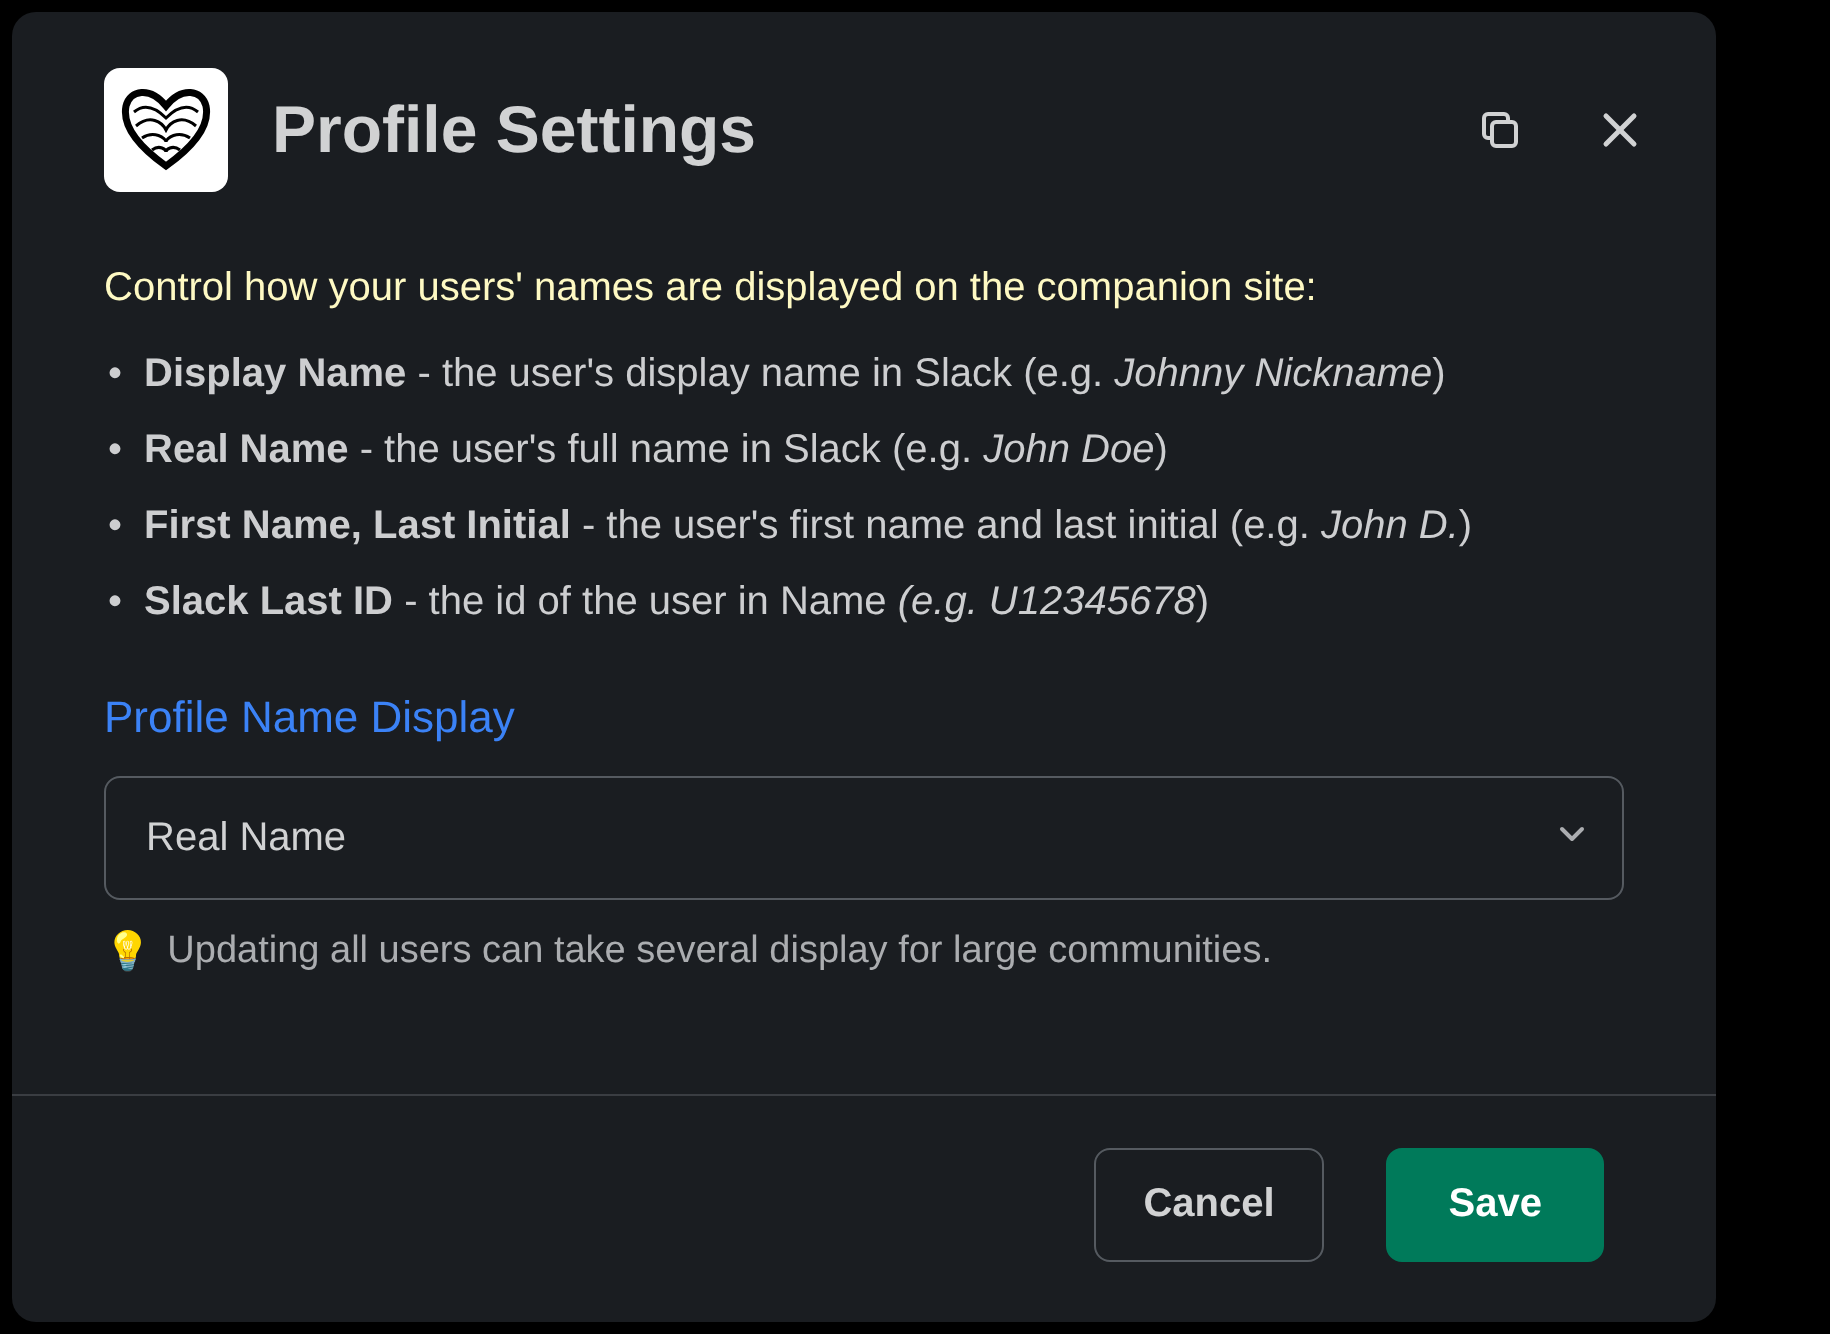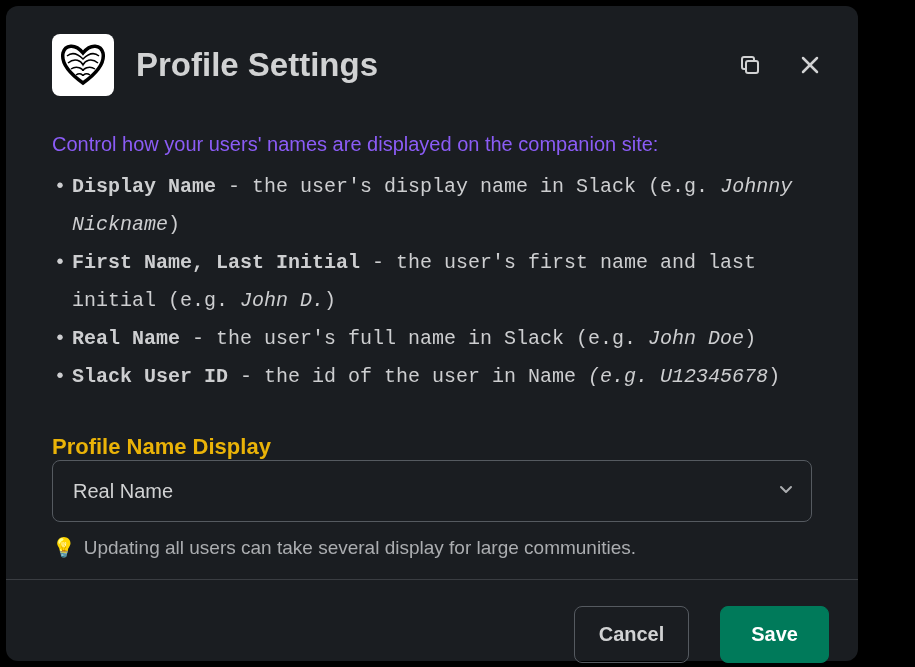--- a/index.html
+++ b/index.html
@@ -66,28 +66,27 @@
       border-radius: 6px;
     }
     .content {
       padding: 12px 46px 20px 46px;
       flex: 1;
       color: #d1d2d3;
     }
     .intro {
       font-size: 20px;
       line-height: 1.6;
-      color: #8b5cf6;
+      color: #fef9c3;
       margin-bottom: 8px;
     }
     .bullets {
       list-style: none;
       padding: 0;
-      margin-bottom: 38px;
-      font-family: Liberation Mono, monospace;
+      margin-bottom: 26px;
     }
     .bullets li {
       font-size: 20px;
       line-height: 1.9;
       color: #cdced0;
       position: relative;
       padding-left: 20px;
     }
     .bullets li::before {
       content: "•";
@@ -96,22 +95,23 @@
       color: #cdced0;
     }
     .bullets li .bold {
       font-weight: 700;
     }
     .bullets li .italic {
       font-style: italic;
     }
     .field-label {
       font-size: 22px;
-      font-weight: 700;
-      color: #eab308;
+      font-weight: 400;
+      color: #3b82f6;
+      margin-bottom: 16px;
     }
     .select-wrap {
       position: relative;
       width: 100%;
     }
     .select {
       width: 100%;
       height: 62px;
       background: #1a1d21;
       border: 1px solid #555a60;
@@ -137,21 +137,21 @@
     .hint {
       font-size: 19px;
       color: #abadb0;
       margin-top: 14px;
       display: flex;
       align-items: center;
       gap: 8px;
     }
     .footer {
       border-top: 1px solid #3a3d42;
-      padding: 26px 29px 30px 36px;
+      padding: 26px 56px 30px 36px;
       display: flex;
       justify-content: flex-end;
       gap: 18px;
     }
     .btn {
       font-size: 20px;
       font-weight: 700;
       padding: 16px 24px;
       border-radius: 8px;
       cursor: pointer;
@@ -203,27 +203,27 @@
     </div>
   </div>
 
   <div class="content">
     <p class="intro">Control how your users' names are displayed on the companion site:</p>
     <ul class="bullets">
       <li>
         <span class="bold">Display Name</span><span> - the user's display name in Slack (e.g. </span><span class="italic">Johnny Nickname</span><span>)</span>
       </li>
       <li>
+        <span class="bold">Real Name</span><span> - the user's full name in Slack (e.g. </span><span class="italic">John Doe</span><span>)</span>
+      </li>
+      <li>
         <span class="bold">First Name, Last Initial</span><span> - the user's first name and last initial (e.g. </span><span class="italic">John D.</span><span>)</span>
       </li>
       <li>
-        <span class="bold">Real Name</span><span> - the user's full name in Slack (e.g. </span><span class="italic">John Doe</span><span>)</span>
-      </li>
-      <li>
-        <span class="bold">Slack User ID</span><span> - the id of the user in Name </span><span class="italic">(e.g. U12345678</span><span>)</span>
+        <span class="bold">Slack Last ID</span><span> - the id of the user in Name </span><span class="italic">(e.g. U12345678</span><span>)</span>
       </li>
     </ul>
 
     <div class="field-label">Profile Name Display</div>
     <div class="select-wrap">
       <button type="button" class="select">
         <span>Real Name</span>
       </button>
       <span class="chevron">
         <svg width="16" height="16" viewBox="0 0 16 16" fill="none" stroke="currentColor" stroke-width="2" stroke-linecap="round" stroke-linejoin="round">

